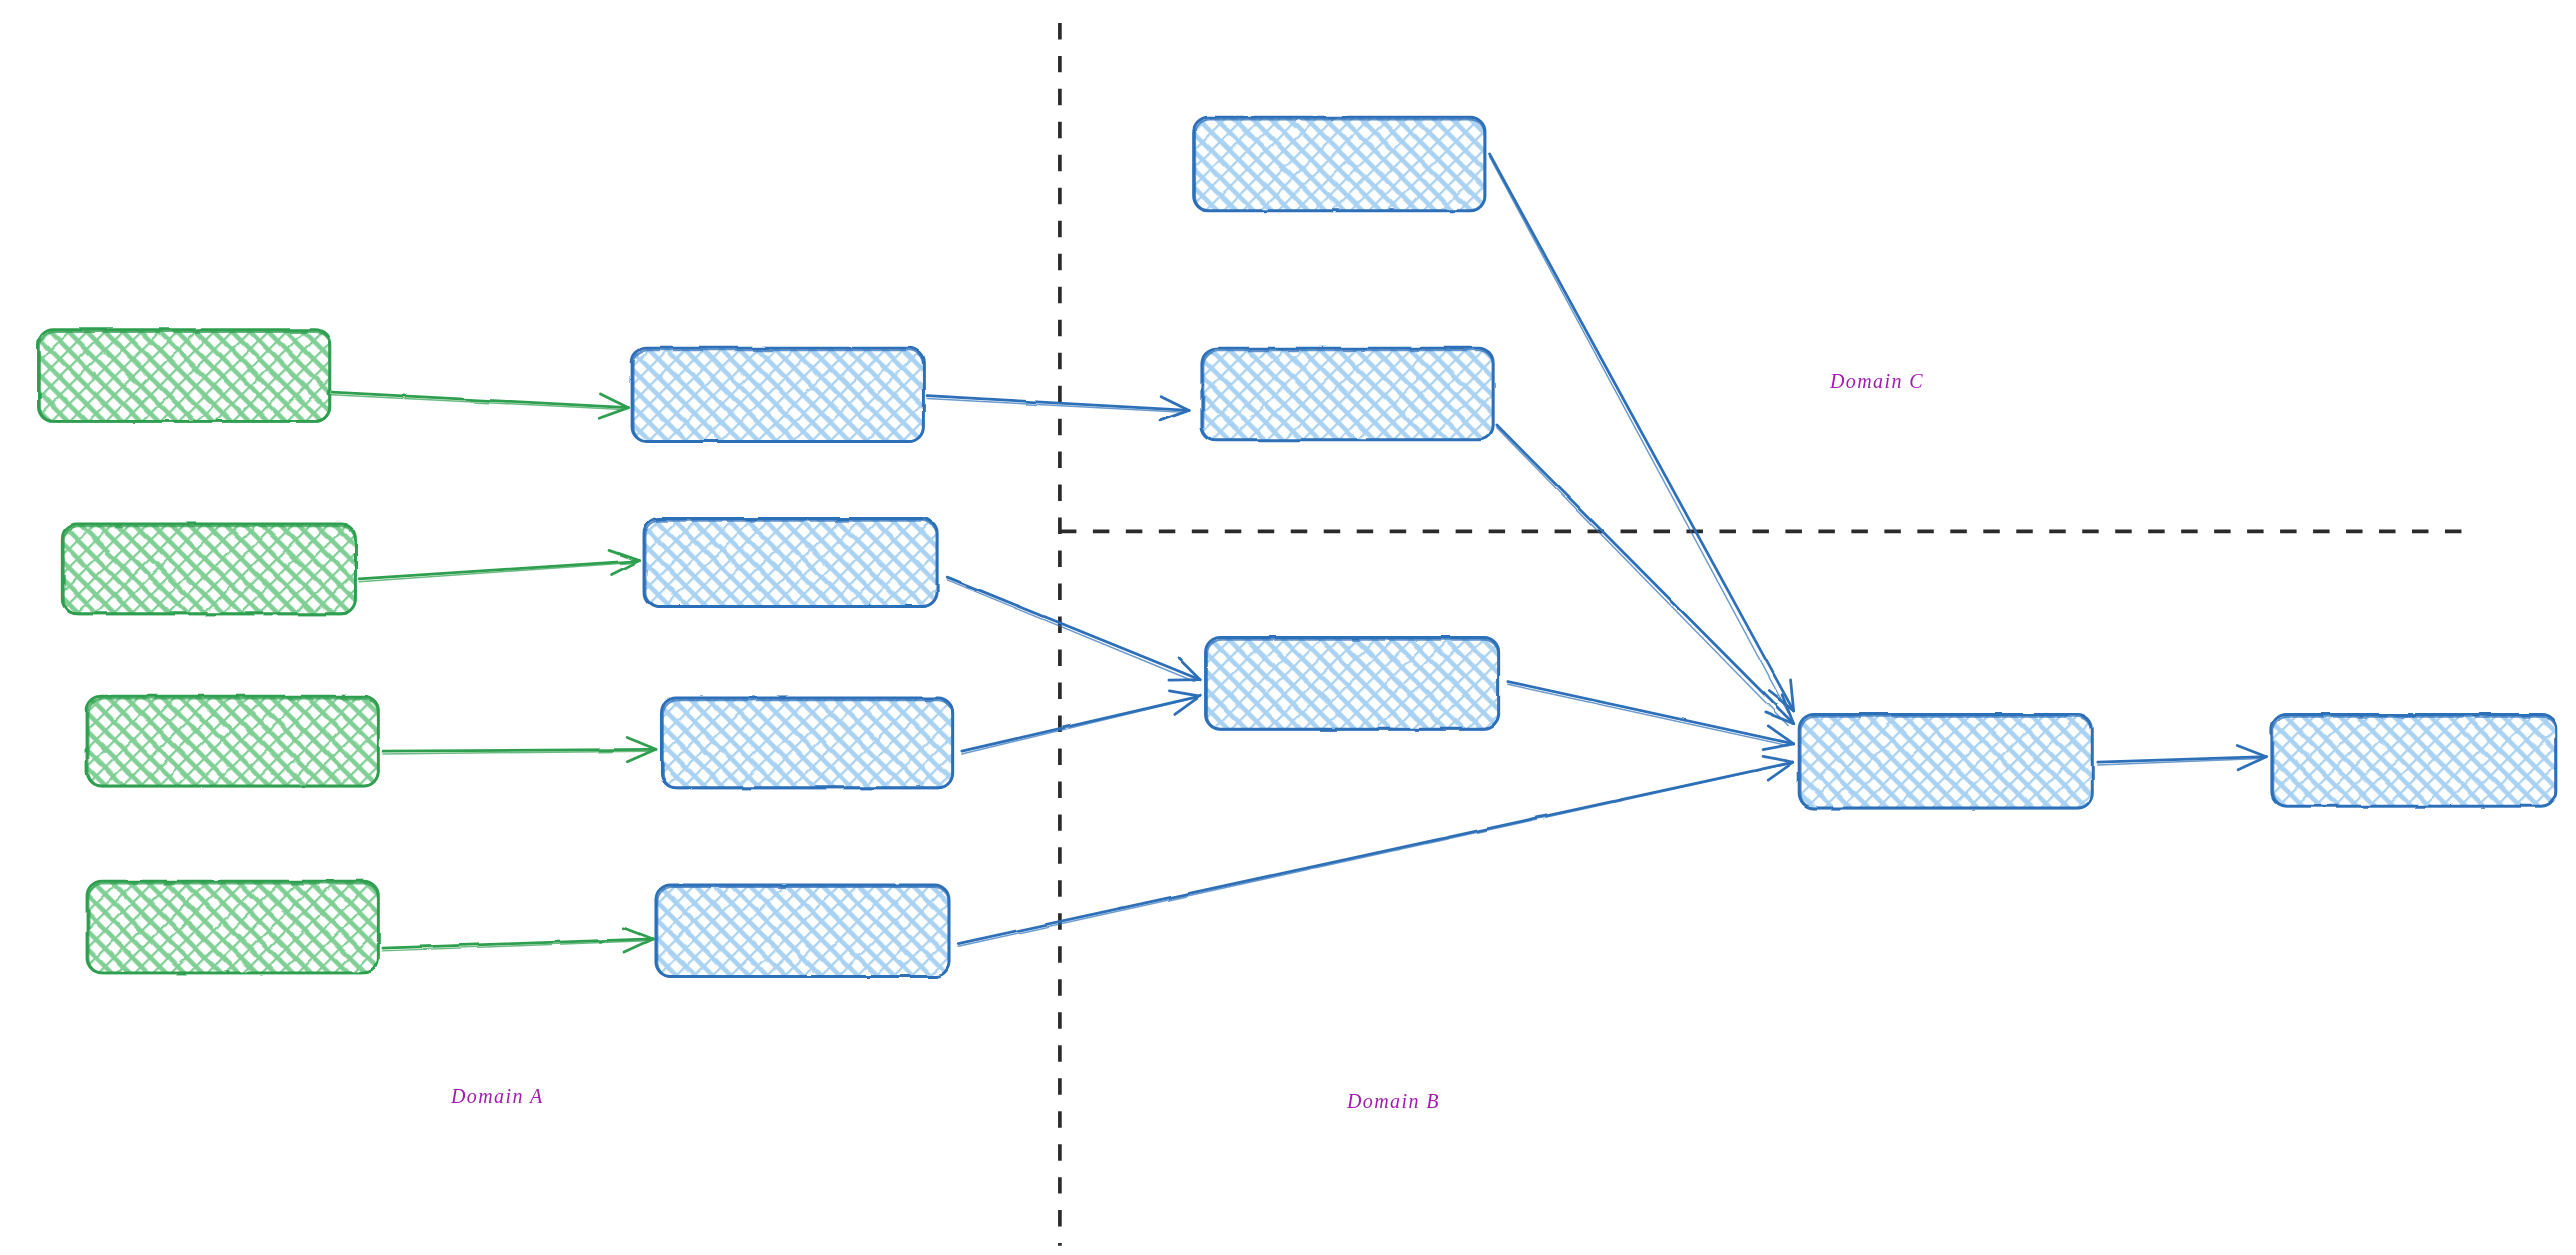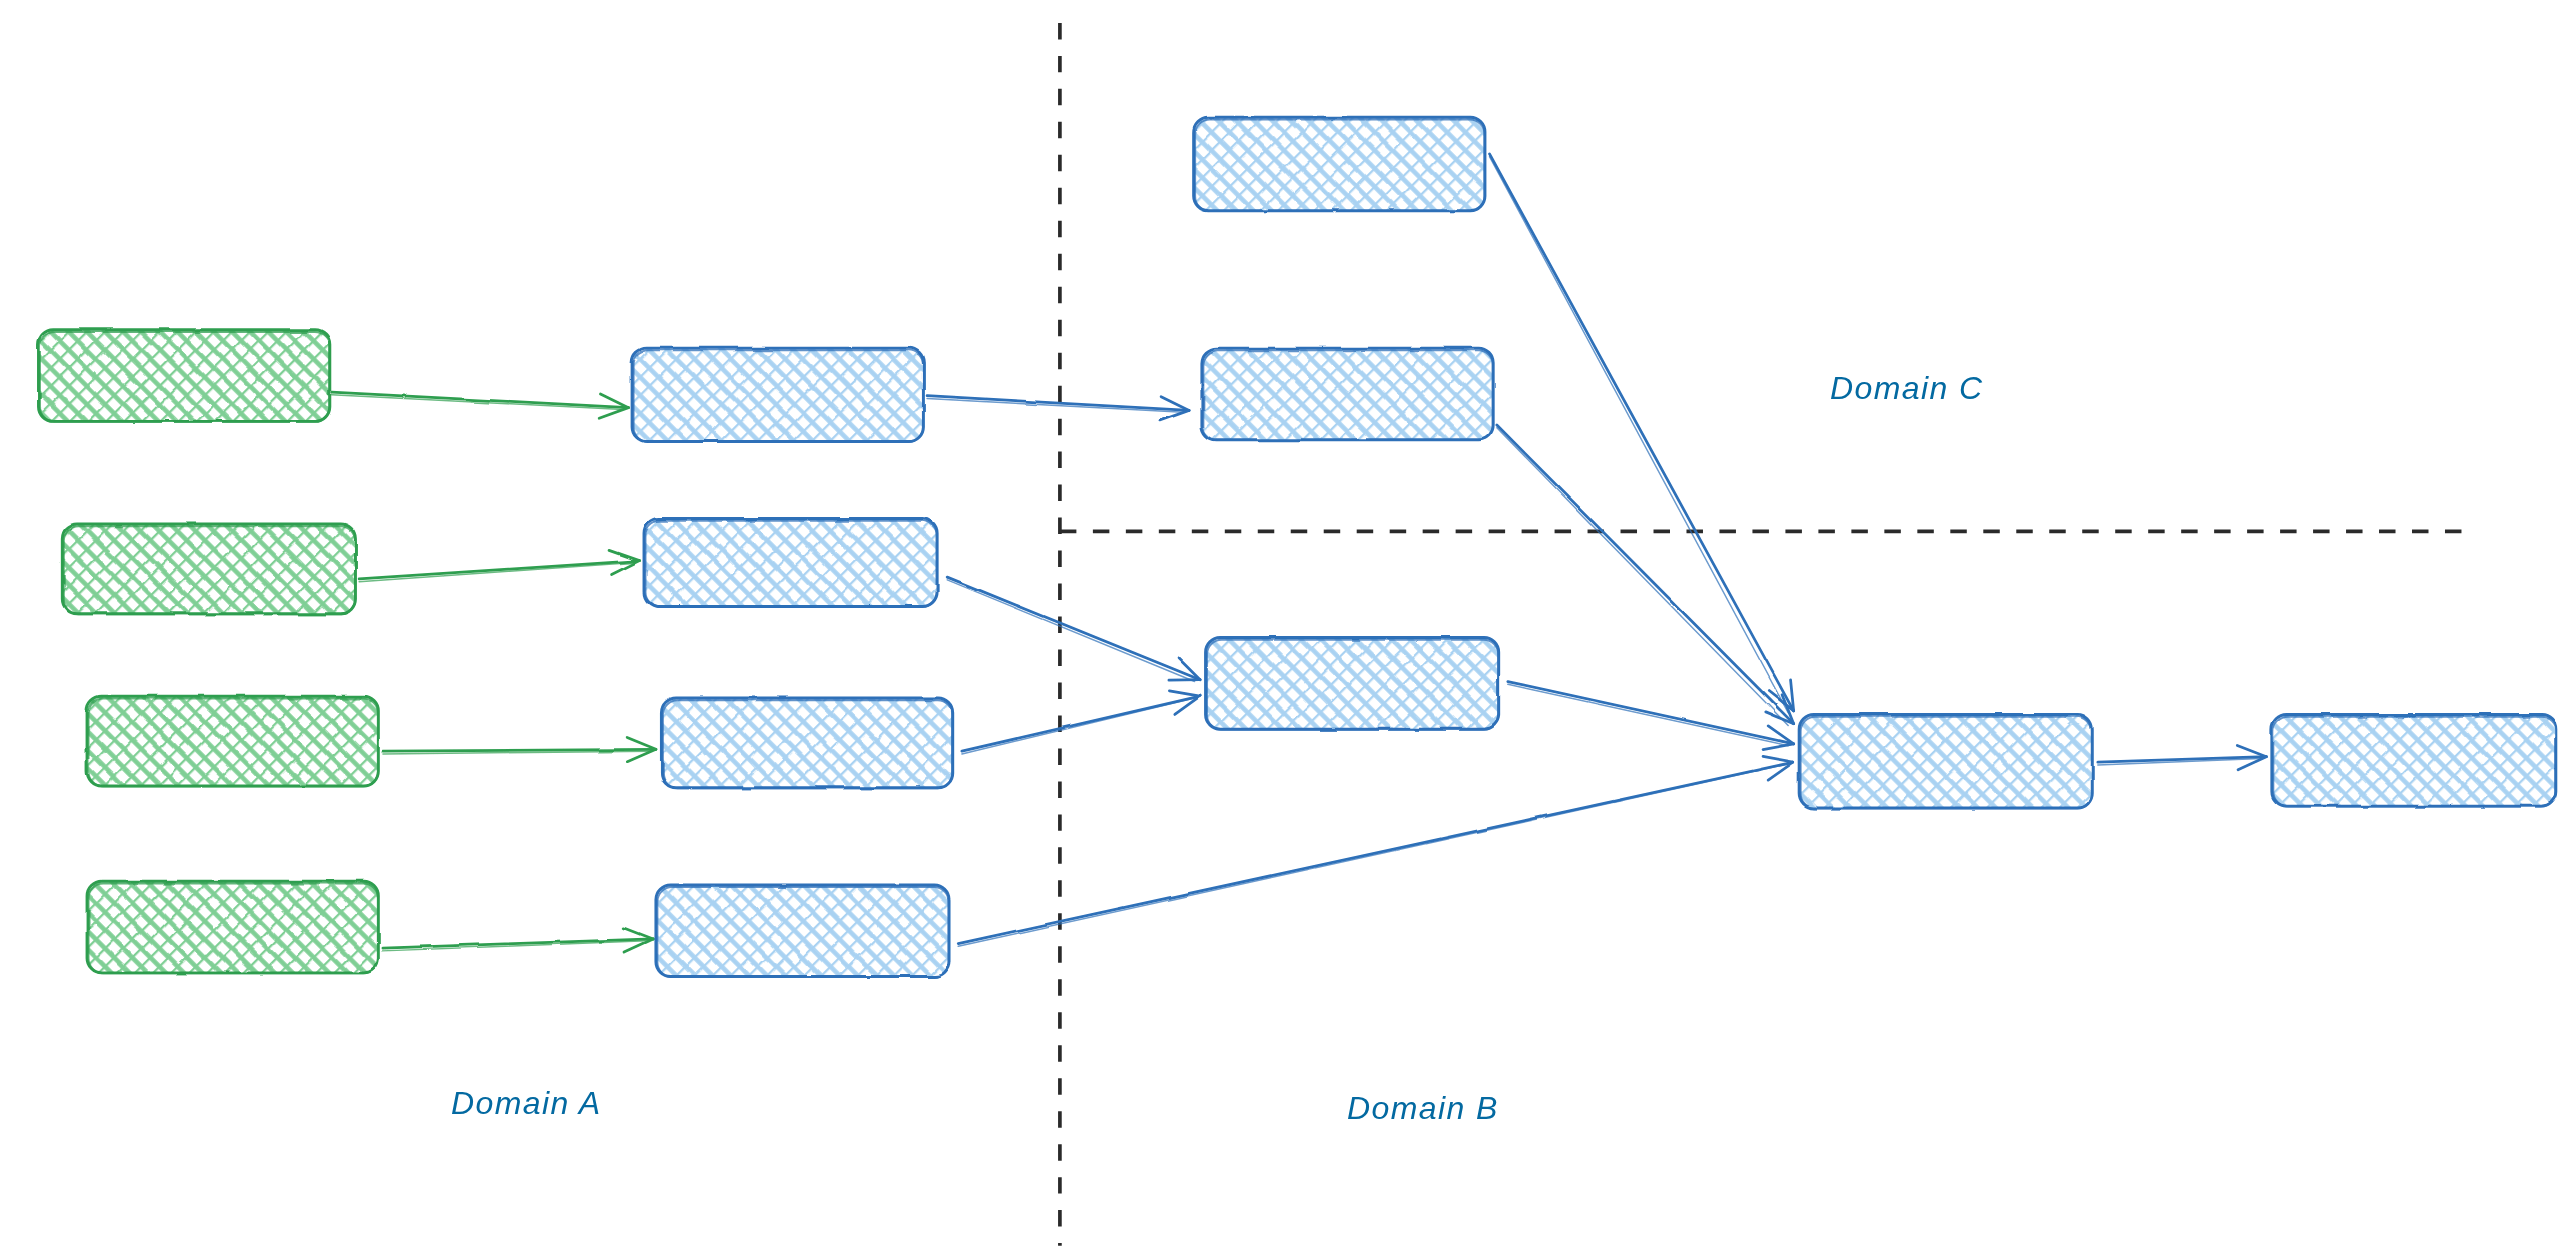--- a/index.html
+++ b/index.html
@@ -17,24 +17,24 @@
   }
   #diagram-svg {
     position: absolute;
     top: 0;
     left: 0;
     width: 2576px;
     height: 1255px;
   }
   .domain-label {
     position: absolute;
-    font-family: Liberation Sans, sans-serif;
-    font-size: 32px;
+    font-family: Liberation Serif, serif;
+    font-size: 20px;
     font-style: italic;
-    color: #0369a1;
+    color: #a21caf;
     letter-spacing: 1.4px;
     white-space: nowrap;
     user-select: none;
   }
 </style>
 </head>
 <body>
 
 <div id="canvas">
   <svg id="diagram-svg" viewBox="0 0 2812 1370" xmlns="http://www.w3.org/2000/svg">

